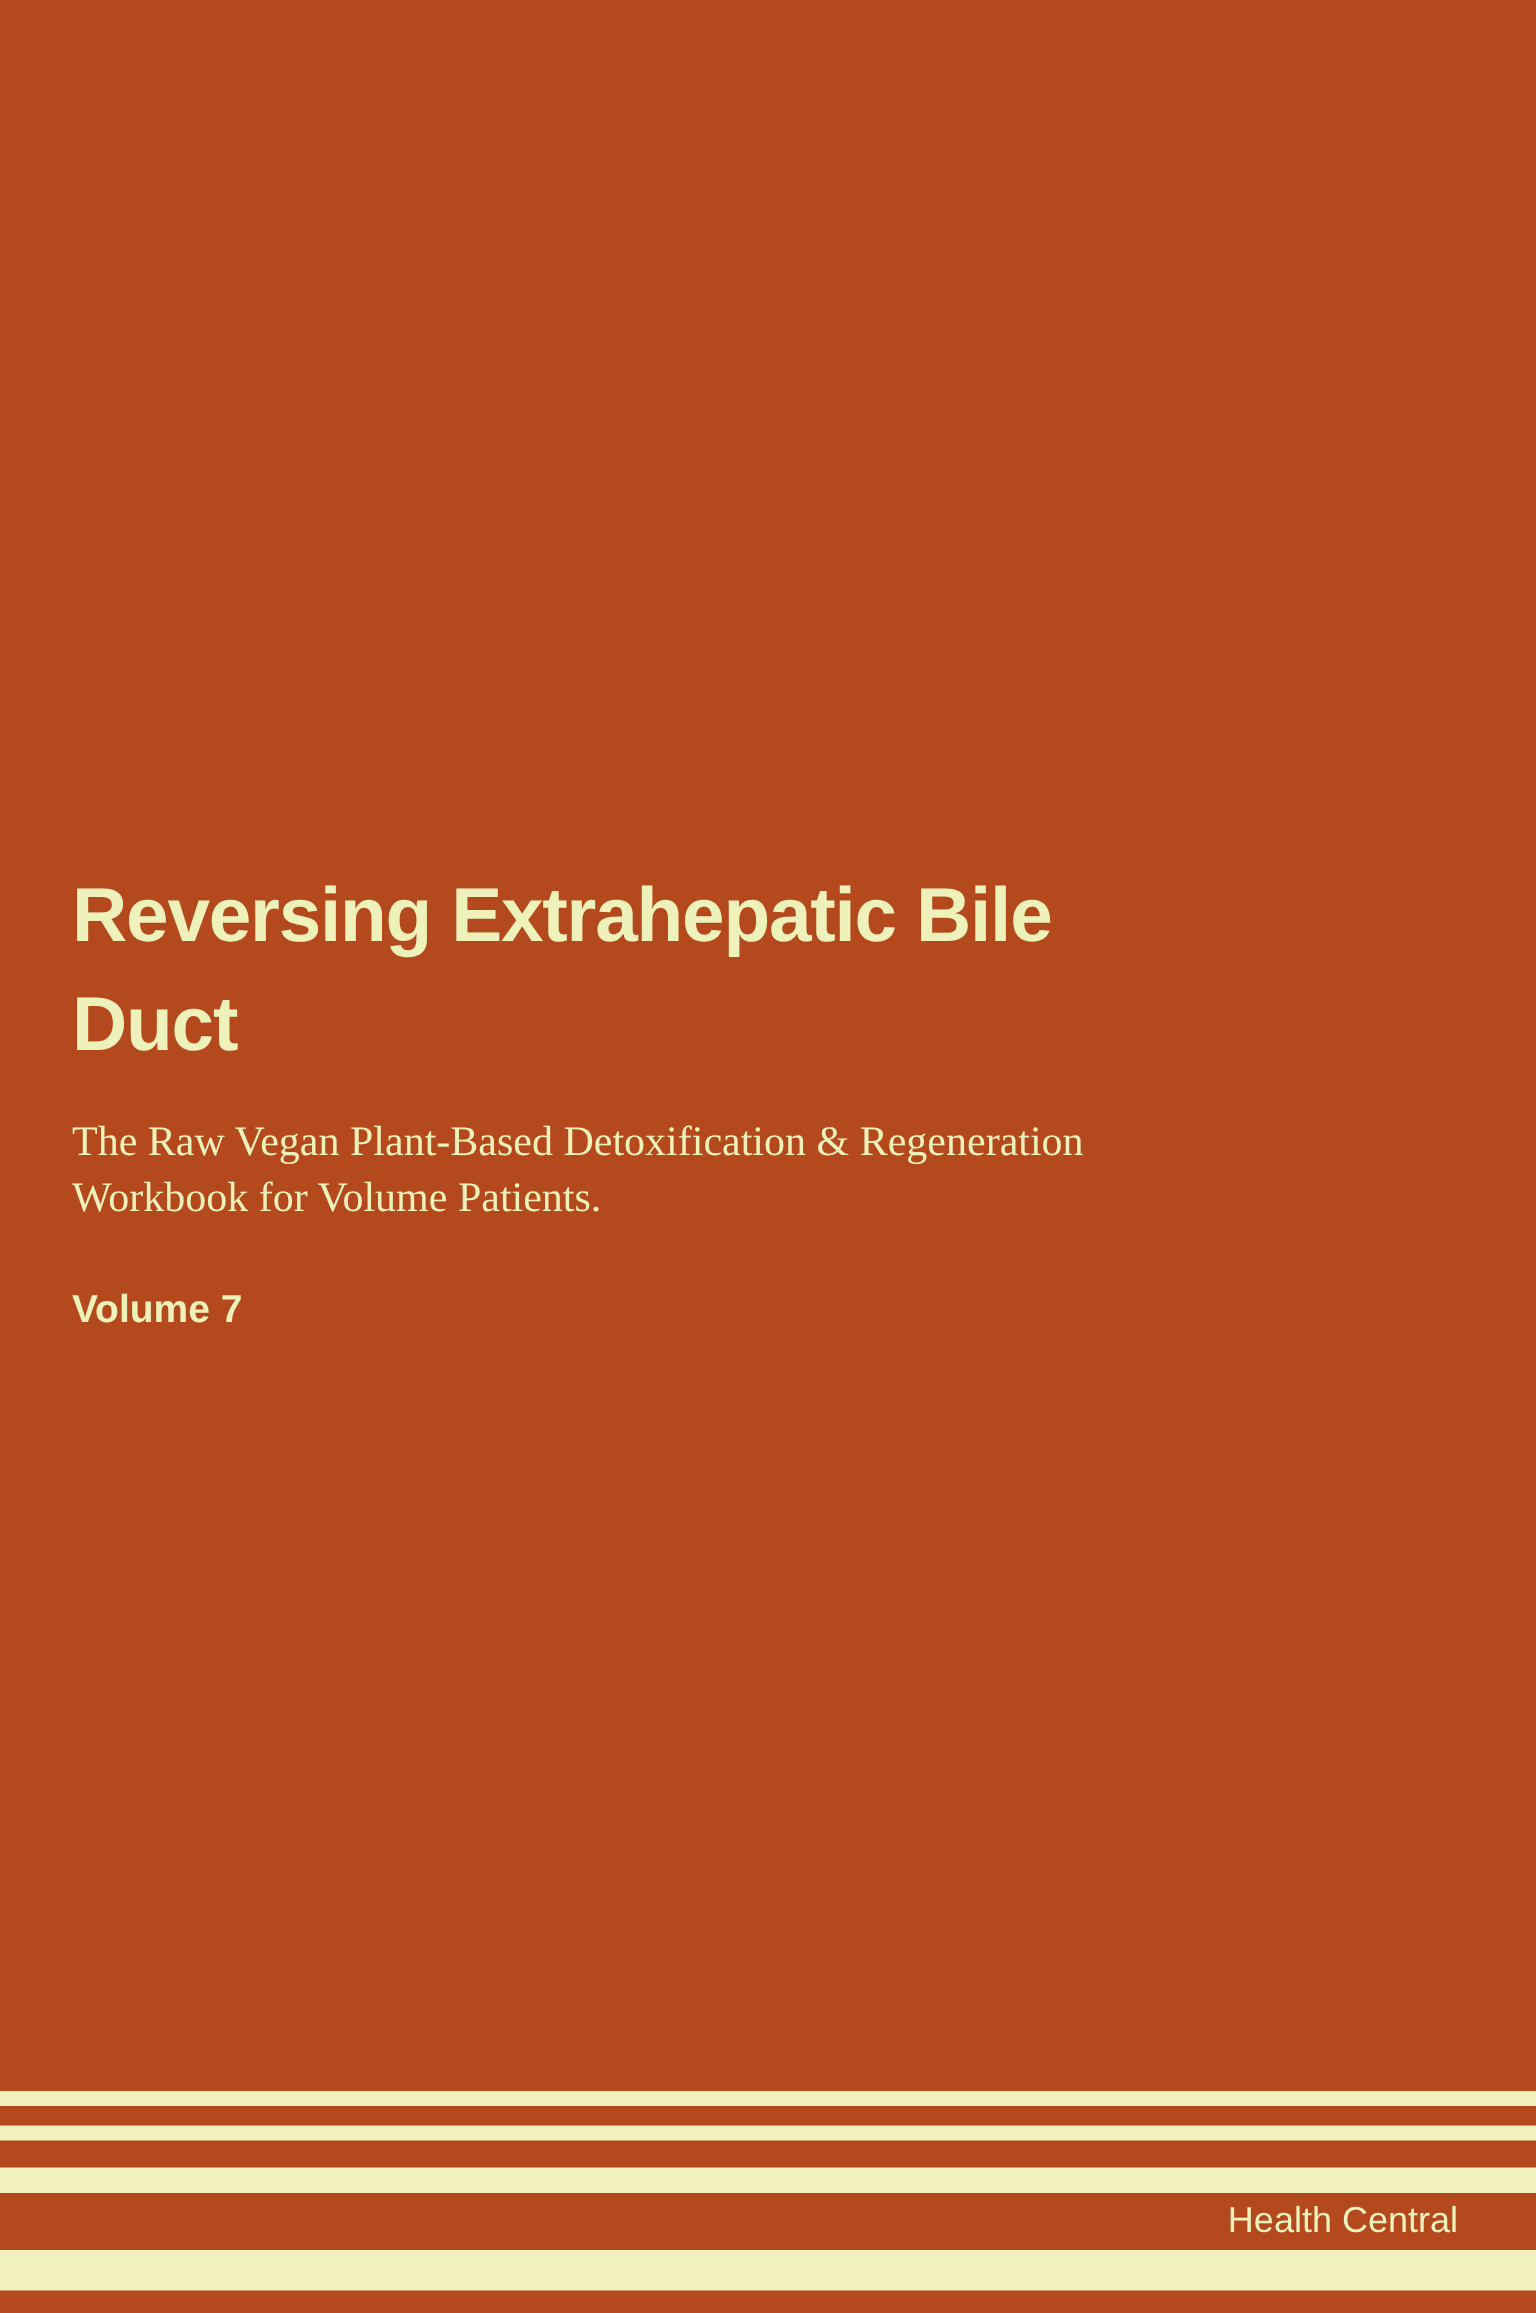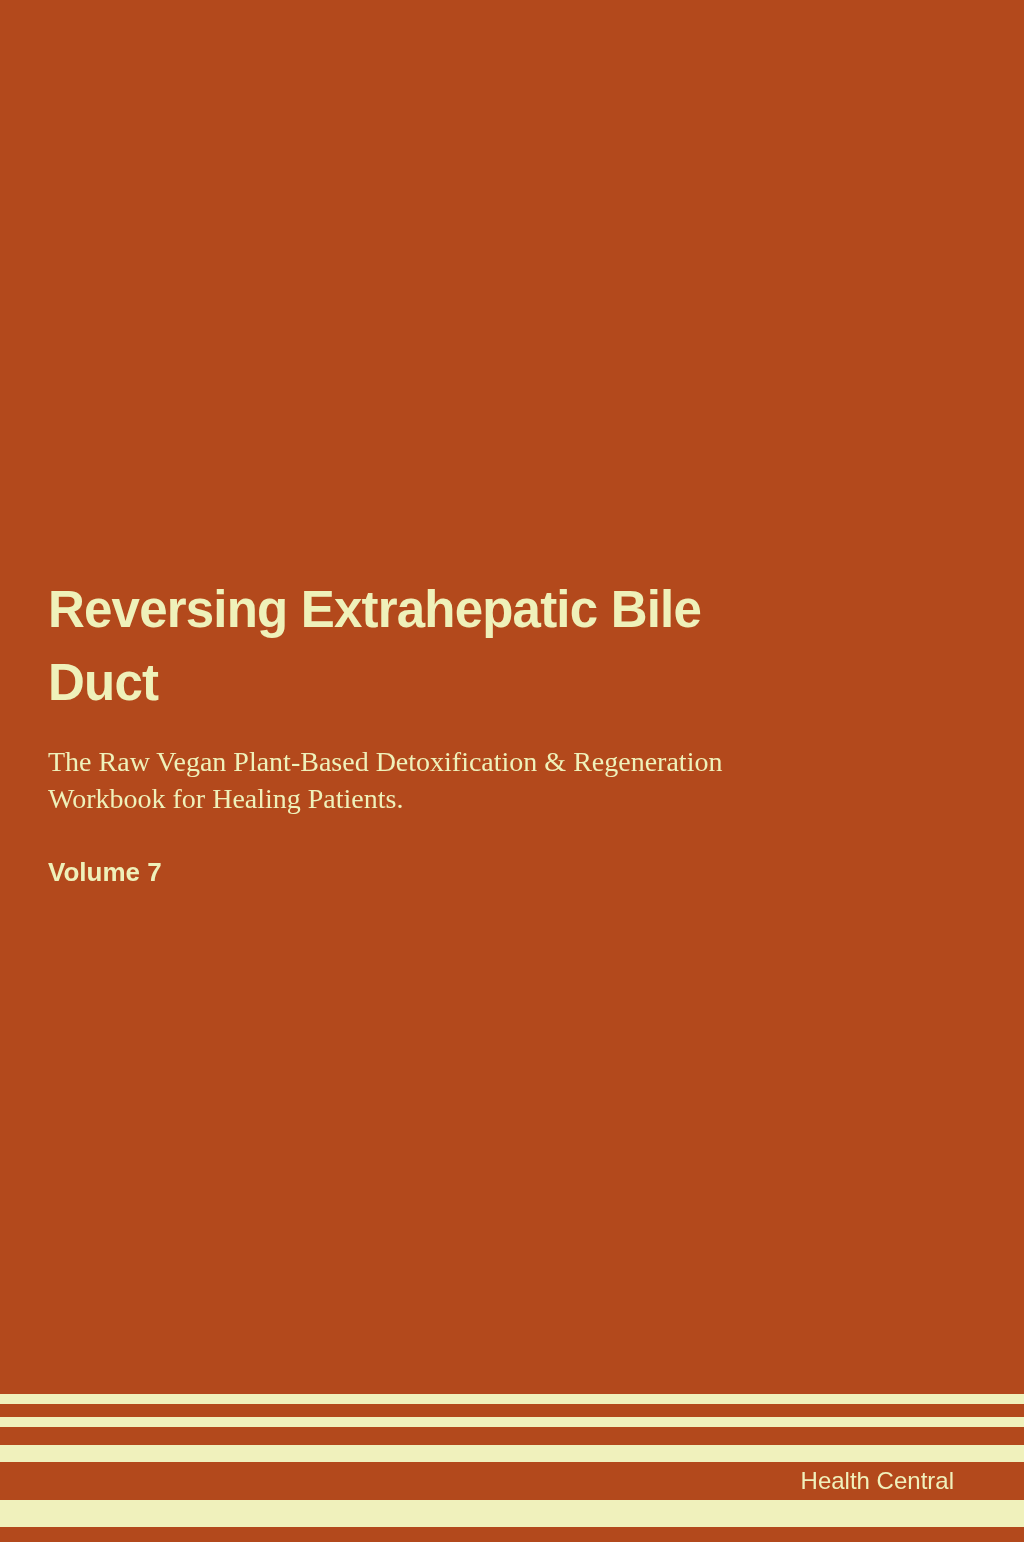--- a/index.html
+++ b/index.html
@@ -70,21 +70,21 @@
   .publisher-band {
     position: absolute;
     left: 0;
     top: 1462px;
     width: 1024px;
     height: 38px;
     background: var(--background, #b3491c);
     display: flex;
     align-items: center;
     justify-content: flex-end;
-    padding-right: 70px;
+    padding-right: 52px;
     box-sizing: border-box;
   }
   .publisher {
     color: var(--cream, #f0f1bc);
     font-family: "Liberation Sans", sans-serif;
     font-size: 24px;
     line-height: 28px;
   }
 </style>
 </head>
@@ -93,21 +93,21 @@
 <div class="cover">
 
   <div class="text-block">
     <h1 class="title">
       <div>Reversing Extrahepatic Bile Duct</div>
     </h1>
   </div>
 
   <p class="subtitle">
     <span style="display:block">The Raw Vegan Plant-Based Detoxification &amp; Regeneration</span>
-    <span style="display:block">Workbook for Healing Patients.</span>
+    <span style="display:block">Workbook for Volume Patients.</span>
   </p>
 
   <p class="volume">Volume 7</p>
 
   <div class="stripe stripe-1"></div>
   <div class="stripe stripe-2"></div>
   <div class="stripe stripe-3"></div>
 
   <div class="publisher-band">
     <span class="publisher">Health Central</span>

